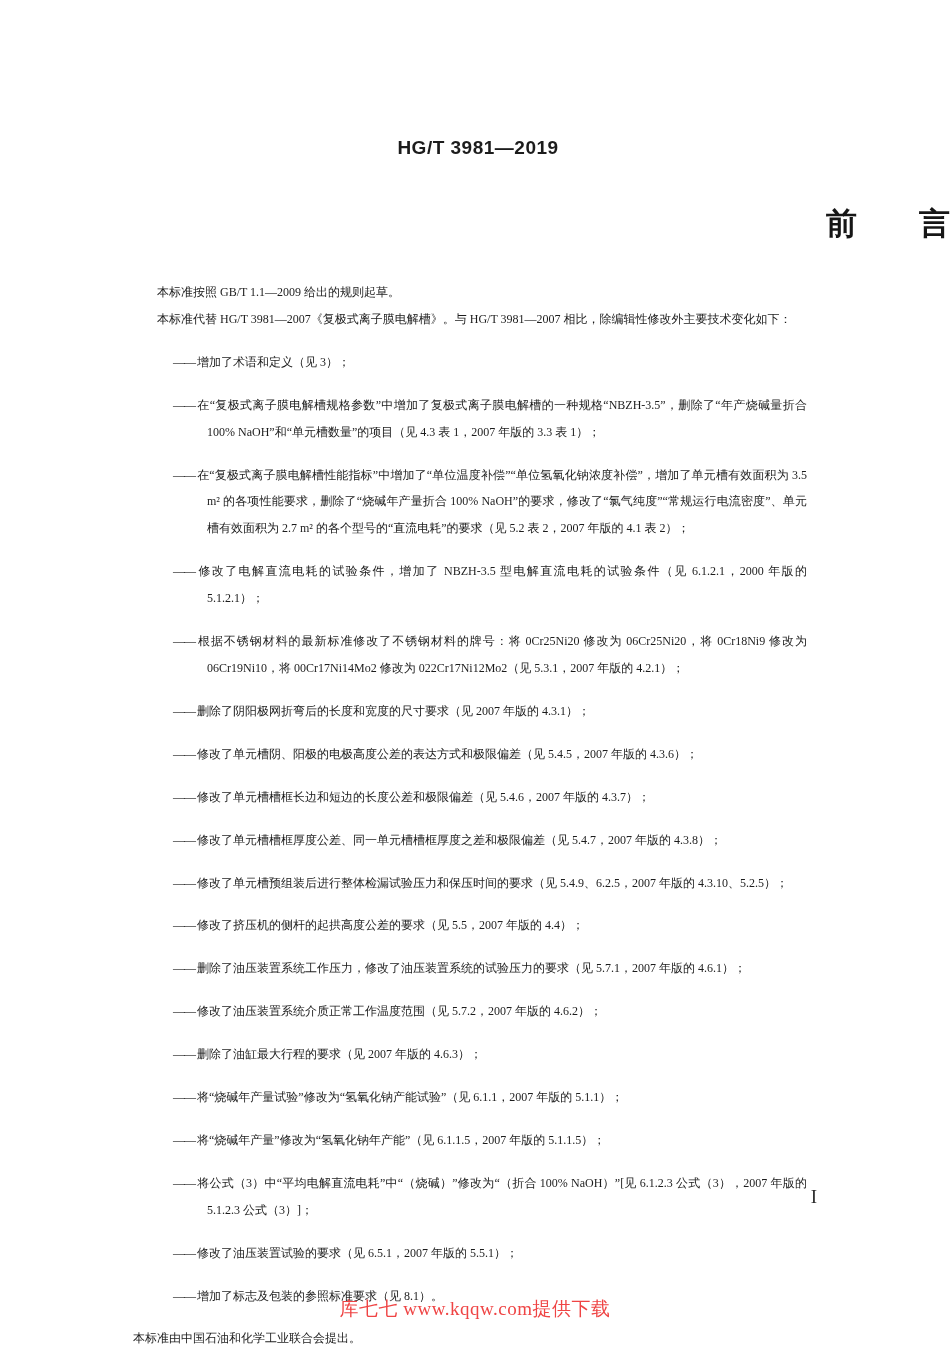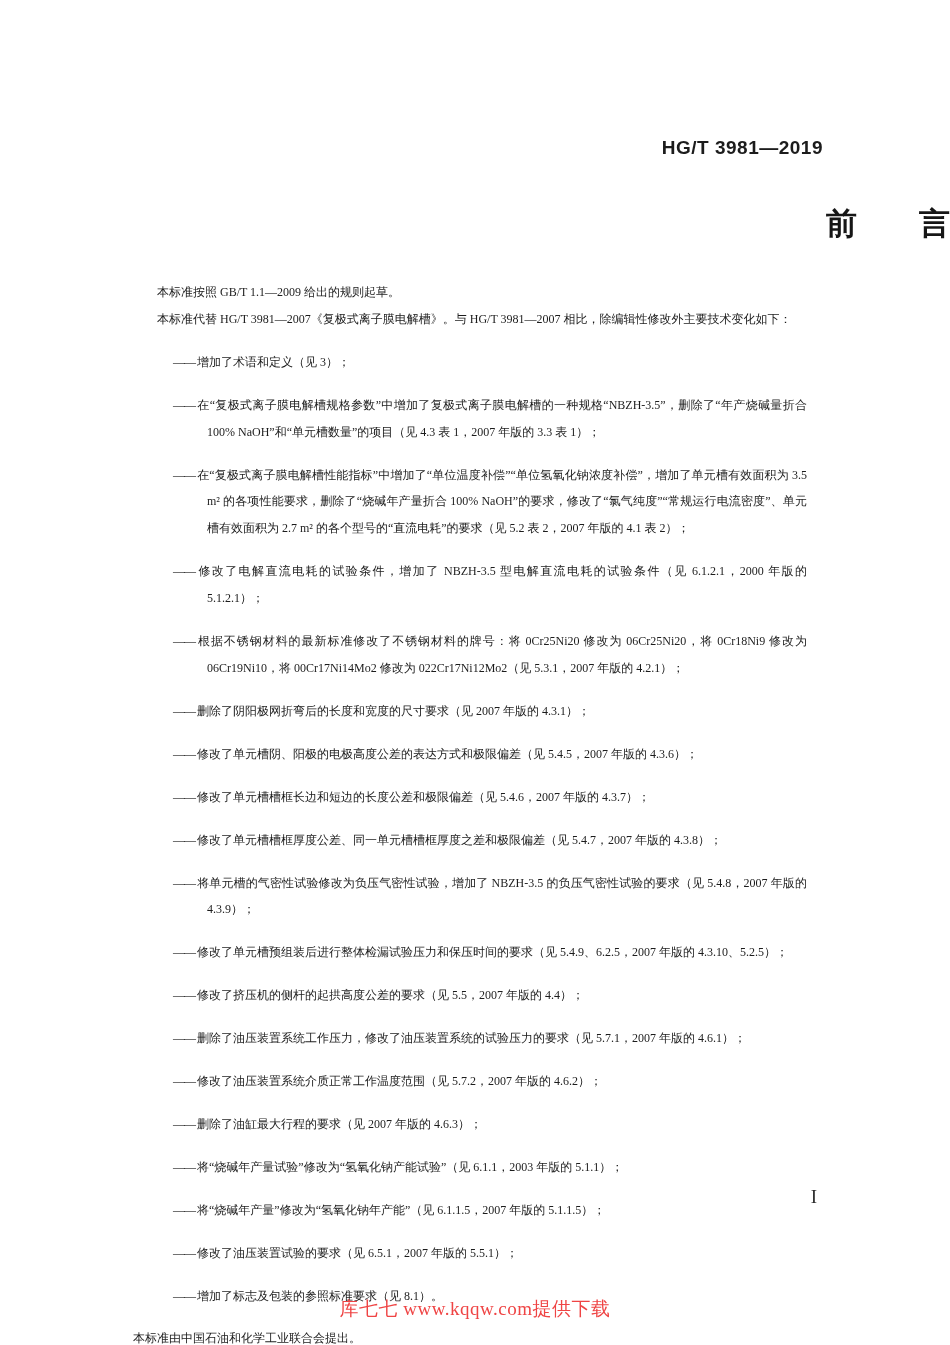--- a/index.html
+++ b/index.html
@@ -14,21 +14,21 @@
     background: #ffffff;
     overflow: hidden;
     font-family: "Liberation Serif", "DejaVu Serif", serif;
     color: #1c1c1c;
   }
   .header {
     position: absolute;
     top: 137px;
     left: 133px;
     width: 690px;
-    text-align: right;
+    text-align: center;
   }
   .doc-code {
     font-family: "Liberation Sans", "DejaVu Sans", sans-serif;
     font-weight: bold;
     font-size: 19px;
     letter-spacing: 0.5px;
   }
   .title {
     position: absolute;
     top: 203px;
@@ -117,36 +117,36 @@
   <p class="para change-item"><span class="dash">——</span><span class="item-text">根据不锈钢材料的最新标准修改了不锈钢材料的牌号：将 0Cr25Ni20 修改为 06Cr25Ni20，将 0Cr18Ni9 修改为 06Cr19Ni10，将 00Cr17Ni14Mo2 修改为 022Cr17Ni12Mo2（见 5.3.1，2007 年版的 4.2.1）；</span></p>
 
   <p class="para change-item"><span class="dash">——</span><span class="item-text">删除了阴阳极网折弯后的长度和宽度的尺寸要求（见 2007 年版的 4.3.1）；</span></p>
 
   <p class="para change-item"><span class="dash">——</span><span class="item-text">修改了单元槽阴、阳极的电极高度公差的表达方式和极限偏差（见 5.4.5，2007 年版的 4.3.6）；</span></p>
 
   <p class="para change-item"><span class="dash">——</span><span class="item-text">修改了单元槽槽框长边和短边的长度公差和极限偏差（见 5.4.6，2007 年版的 4.3.7）；</span></p>
 
   <p class="para change-item"><span class="dash">——</span><span class="item-text">修改了单元槽槽框厚度公差、同一单元槽槽框厚度之差和极限偏差（见 5.4.7，2007 年版的 4.3.8）；</span></p>
 
-  <p class="para change-item"><span class="dash">——</span><span class="item-text">将单元槽的气密性试验修改为负压气密性试验，增加了 NBZH-3.5 的负压气密性试验的要求（见 5.4.8，2007 年版的 4.3.9）；</span></p>
 
   <p class="para change-item"><span class="dash">——</span><span class="item-text">修改了单元槽预组装后进行整体检漏试验压力和保压时间的要求（见 5.4.9、6.2.5，2007 年版的 4.3.10、5.2.5）；</span></p>
 
   <p class="para change-item"><span class="dash">——</span><span class="item-text">修改了挤压机的侧杆的起拱高度公差的要求（见 5.5，2007 年版的 4.4）；</span></p>
 
   <p class="para change-item"><span class="dash">——</span><span class="item-text">删除了油压装置系统工作压力，修改了油压装置系统的试验压力的要求（见 5.7.1，2007 年版的 4.6.1）；</span></p>
 
   <p class="para change-item"><span class="dash">——</span><span class="item-text">修改了油压装置系统介质正常工作温度范围（见 5.7.2，2007 年版的 4.6.2）；</span></p>
 
   <p class="para change-item"><span class="dash">——</span><span class="item-text">删除了油缸最大行程的要求（见 2007 年版的 4.6.3）；</span></p>
 
-  <p class="para change-item"><span class="dash">——</span><span class="item-text">将“烧碱年产量试验”修改为“氢氧化钠产能试验”（见 6.1.1，2003 年版的 5.1.1）；</span></p>
+  <p class="para change-item"><span class="dash">——</span><span class="item-text">将“烧碱年产量试验”修改为“氢氧化钠产能试验”（见 6.1.1，2007 年版的 5.1.1）；</span></p>
 
   <p class="para change-item"><span class="dash">——</span><span class="item-text">将“烧碱年产量”修改为“氢氧化钠年产能”（见 6.1.1.5，2007 年版的 5.1.1.5）；</span></p>
 
+  <p class="para change-item"><span class="dash">——</span><span class="item-text">将公式（3）中“平均电解直流电耗”中“（烧碱）”修改为“（折合 100% NaOH）”[见 6.1.2.3 公式（3），2007 年版的 5.1.2.3 公式（3）]；</span></p>
 
   <p class="para change-item"><span class="dash">——</span><span class="item-text">修改了油压装置试验的要求（见 6.5.1，2007 年版的 5.5.1）；</span></p>
 
   <p class="para change-item"><span class="dash">——</span><span class="item-text">增加了标志及包装的参照标准要求（见 8.1）。</span></p>
 </div>
 
     <p class="para closing">本标准由中国石油和化学工业联合会提出。</p>
   </div>
 
   <div class="page-number">I</div>

